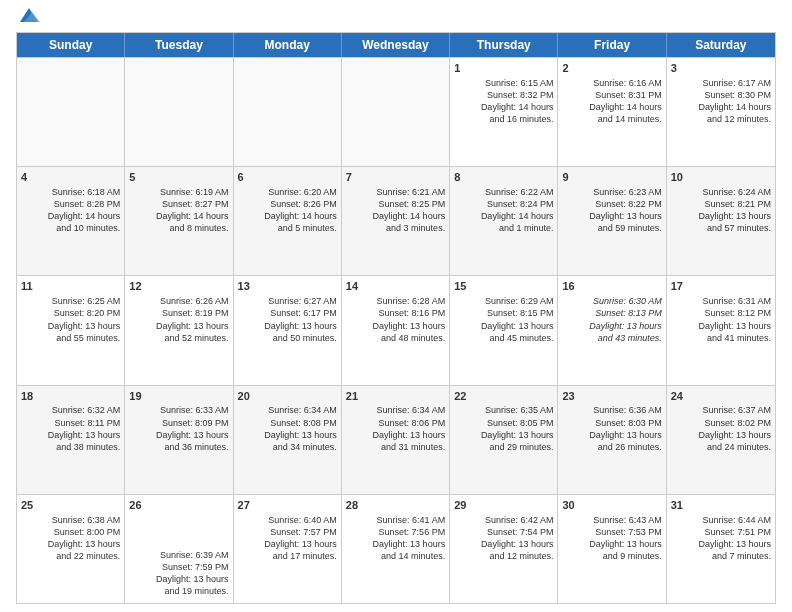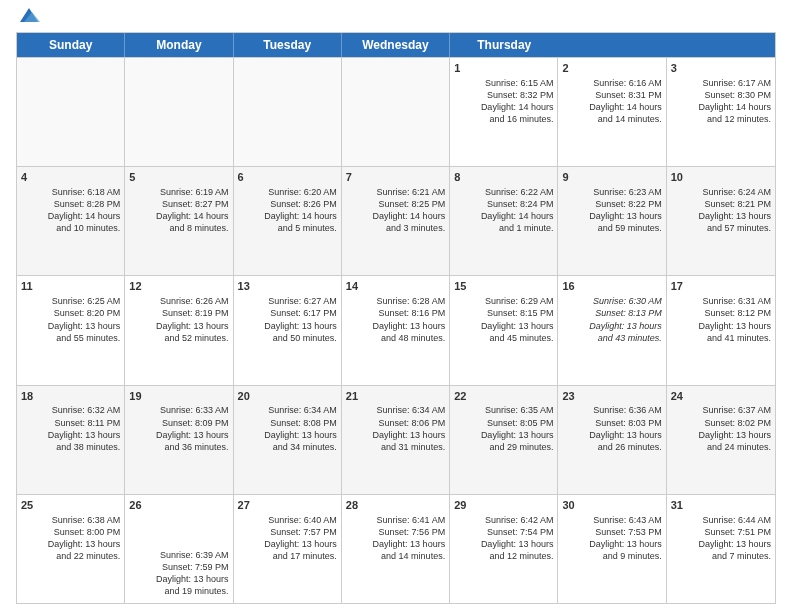--- a/index.html
+++ b/index.html
@@ -137,24 +137,26 @@
     </div>
     <div class="title-block">
       <div class="month-title"></div>
       <div class="location"></div>
     </div>
   </div>
 
   <div class="calendar">
     <div class="cal-header-row">
     <div class="cal-header-cell">Sunday</div>
+        <div class="cal-header-cell">Tuesday</div>
         <div class="cal-header-cell">Monday</div>
-        <div class="cal-header-cell">Tuesday</div>
         <div class="cal-header-cell">Wednesday</div>
         <div class="cal-header-cell">Thursday</div>
+        <div class="cal-header-cell">Friday</div>
+        <div class="cal-header-cell">Saturday</div>
       </div>
     <div class="cal-body">
     <div class="cal-row">
           <div class="cal-cell empty"></div>
           <div class="cal-cell empty"></div>
           <div class="cal-cell empty"></div>
           <div class="cal-cell empty"></div>
           <div class="cal-cell">
             <span class="day-num">1</span>
             <div class="cell-info" style="white-space: pre-line;">Sunrise: 6:15 AM

